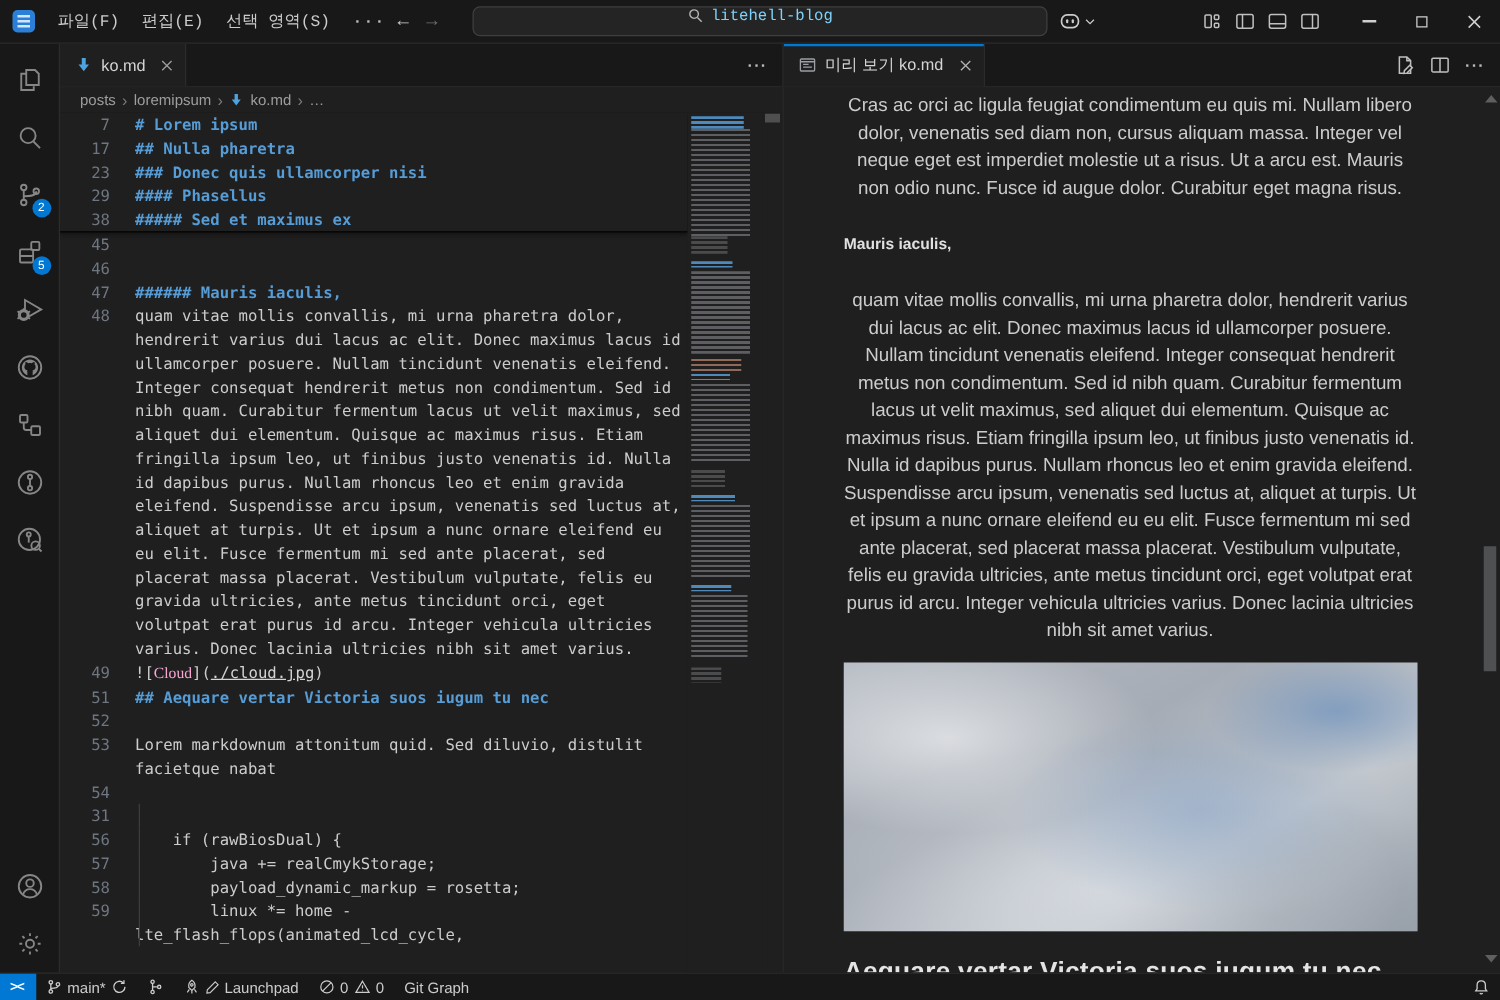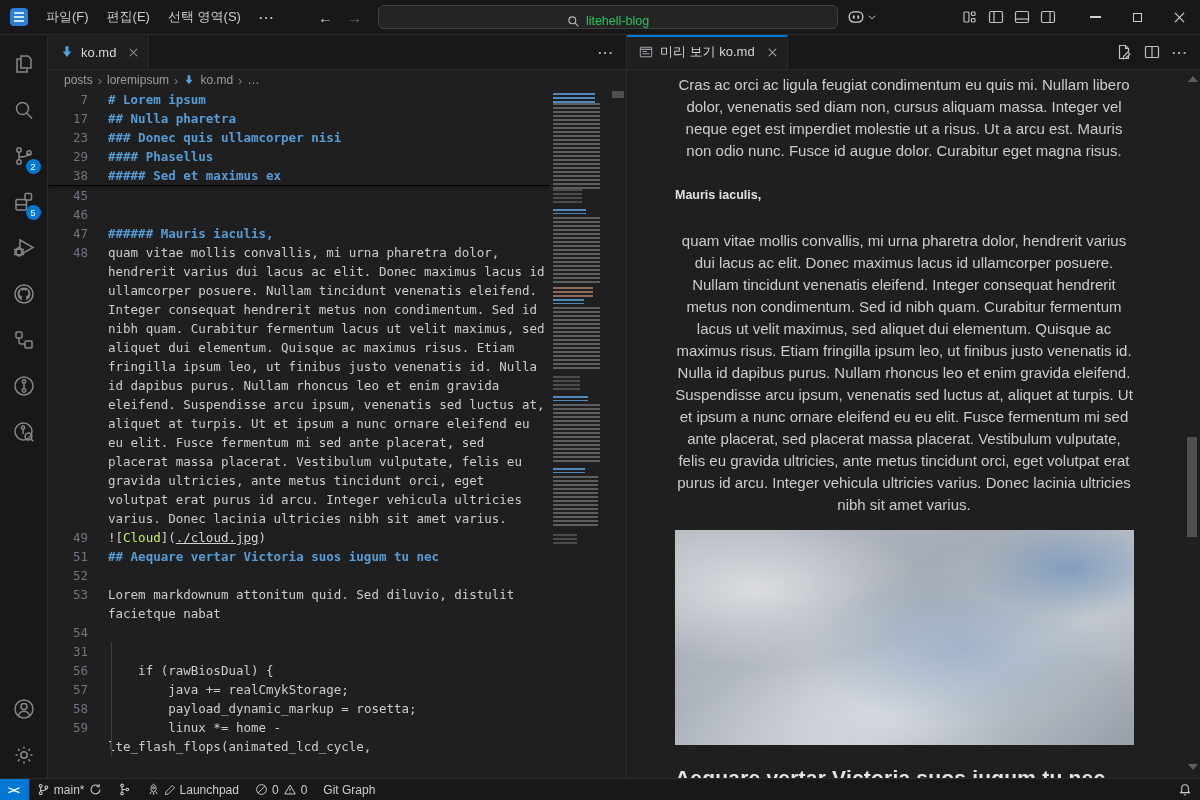--- a/index.html
+++ b/index.html
@@ -2,30 +2,30 @@
 <html><head>
 <meta charset="utf-8">
 <style>
   * { margin:0; padding:0; box-sizing:border-box; }
   html,body { width:1200px; height:800px; overflow:hidden; background:#181818;
     font-family:"Liberation Sans", sans-serif; cursor:default; }
   .app { width:1200px; height:800px; display:flex; flex-direction:column; }
 
   
   .titlebar { position:relative; height:35px; background:#181818; border-bottom:1px solid #2b2b2b;
-    color:#cccccc; font-size:13px; flex:0 0 35px; }
+    color:#cccccc; font-size:13px; flex:0 0 35px;font-family:Liberation Mono, monospace; }
   .tb-left { position:absolute; left:0; top:0; height:34px; display:flex; align-items:center; gap:2px; padding-left:10px; }
   .vscode-logo { width:18px; height:18px; border-radius:4px; background:#2c7fd6; margin-right:8px; position:relative; }
   .vscode-logo::before { content:""; position:absolute; left:4px; top:4px; width:10px; height:2px; background:#cfe6ff; box-shadow:0 4px 0 #cfe6ff, 0 8px 0 #cfe6ff; }
   .menu-item { padding:3px 8px; border-radius:5px; color:#cccccc; }
   .tb-nav { position:absolute; left:318px; top:0; height:34px; display:flex; align-items:center; gap:14px; font-size:15px; }
   .nav-back { color:#cccccc; } .nav-fwd { color:#707070; }
   .searchbox { position:absolute; left:378px; top:5px; width:460px; height:24px; background:#242424;
-    border:1px solid #3f3f3f; border-radius:6px; display:flex; align-items:flex-end; justify-content:center;
-    gap:6px; color:#22c55e; font-size:12.5px; }
+    border:1px solid #3f3f3f; border-radius:6px; display:flex; align-items:flex-start; justify-content:center;
+    gap:6px; color:#7dd3fc; font-size:12.5px; }
   .copilot { position:absolute; left:847px; top:5px; height:24px; display:flex; align-items:center; gap:2px; color:#cccccc; }
   .tb-right { position:absolute; right:0; top:0; height:34px; display:flex; align-items:center; }
   .layout-icons { display:flex; gap:10px; margin-right:18px; }
   .wc { width:42px; height:34px; display:flex; align-items:center; justify-content:center; }
   .wc-min { width:11px; height:1.4px; background:#d0d0d0; }
   .wc-max { width:9px; height:9px; border:1.4px solid #d0d0d0; }
   svg { display:block; }
 
   
   .main { flex:1 1 auto; display:flex; height:743px; overflow:hidden; }
@@ -57,21 +57,21 @@
 
   
   .editor { flex:1; display:flex; overflow:hidden; position:relative; }
   .code-area { width:502px; overflow:hidden; font-family:"DejaVu Sans Mono", monospace; font-size:12.5px;
     line-height:19px; color:#cccccc; position:relative; }
   .sticky { background:#1f1f1f; border-bottom:1.5px solid #000; box-shadow:0 2px 3px rgba(0,0,0,.35); }
   .row { display:flex; min-height:19px; position:relative; }
   .ln { width:40px; text-align:right; color:#6e7681; flex:0 0 40px; user-select:none; }
   .lc { margin-left:20px; width:442px; white-space:pre-wrap; overflow-wrap:break-word; }
   .tok-heading { color:#569cd6; font-weight:bold; }
-  .tok-string { color:#bef264; }
+  .tok-string { color:#f9a8d4;font-family:Liberation Serif, serif; }
   .tok-link { color:#d4d4d4; text-decoration:underline; }
   .tok-punct { color:#cccccc; }
   .row.guide::before { content:""; position:absolute; left:63px; top:0; bottom:0; width:1px; background:#3c3c3c; }
 
   
   .minimap { width:60px; flex:0 0 60px; background:#1f1f1f; padding-top:3px; overflow:hidden; }
   .mm-seg { margin:0 4px 0 3px; }
   .mm-t { background:repeating-linear-gradient(to bottom, rgba(185,190,196,.40) 0 2px, transparent 2px 4px); }
   .mm-s { background:repeating-linear-gradient(to bottom, rgba(185,190,196,.28) 0 2px, transparent 2px 4px); }
   .mm-b { background:repeating-linear-gradient(to bottom, rgba(86,156,214,.85) 0 2px, transparent 2px 4px); }

